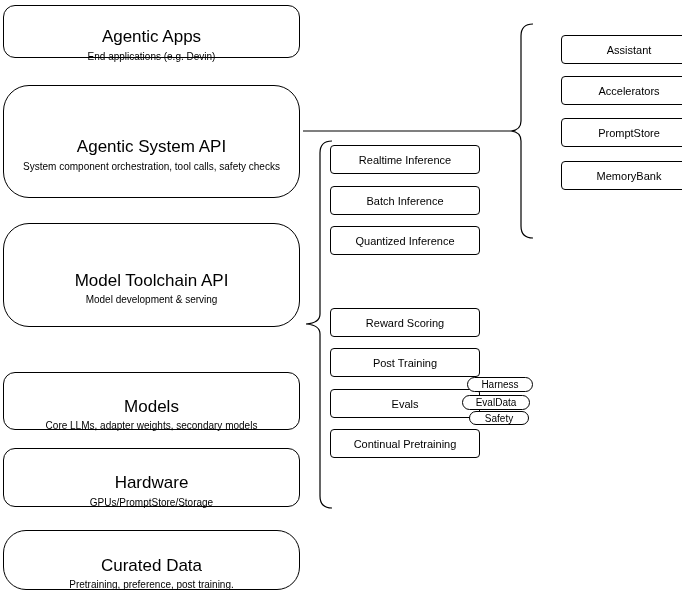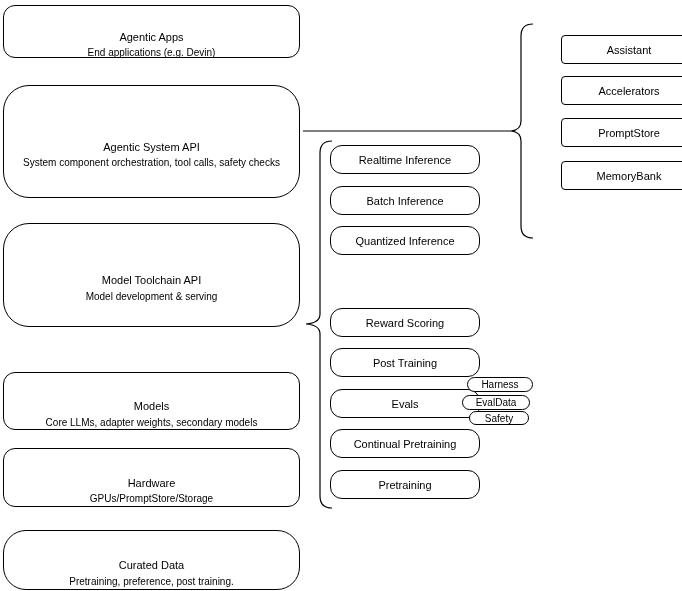--- a/index.html
+++ b/index.html
@@ -21,25 +21,25 @@
     box-sizing: border-box;
     background: #ffffff;
     border: 1px solid #000000;
     display: flex;
     flex-direction: column;
     align-items: center;
     justify-content: center;
     text-align: center;
   }
   .lbox { left: 3px; width: 297px; }
-  .btitle { font-size: 11px; line-height: 1.15; margin-top: 27px; }
+  .btitle { font-size: 17px; line-height: 1.15; margin-top: 27px; }
   .bsub   { font-size: 10px; line-height: 1.2; margin-top: 4px; }
   .mbox {
     left: 330px; width: 150px; height: 29px;
-    border-radius: 12px; font-size: 11px;
+    border-radius: 4px; font-size: 11px;
   }
   .rbox {
     left: 561px; width: 136px; height: 29px;
     border-radius: 4px; font-size: 11px;
   }
   .pill {
     position: absolute;
     box-sizing: border-box;
     background: #ffffff;
     border: 1.5px solid #000000;
@@ -99,21 +99,20 @@
     <div class="bsub">Pretraining, preference, post training.</div>
   </div>
 
   <div class="box mbox" style="top:145px">Realtime Inference</div>
   <div class="box mbox" style="top:186px">Batch Inference</div>
   <div class="box mbox" style="top:226px">Quantized Inference</div>
   <div class="box mbox" style="top:308px">Reward Scoring</div>
   <div class="box mbox" style="top:348px">Post Training</div>
   <div class="box mbox" style="top:389px">Evals</div>
   <div class="box mbox" style="top:429px">Continual Pretraining</div>
-  <div class="box mbox" style="top:470px">Pretraining</div>
 
   <div class="pill" style="left:467px;top:377px;width:66px;height:15px">Harness</div>
   <div class="pill" style="left:462px;top:395px;width:68px;height:15px">EvalData</div>
   <div class="pill" style="left:469px;top:411px;width:60px;height:14px">Safety</div>
 
   <div class="box rbox" style="top:35px">Assistant</div>
   <div class="box rbox" style="top:76px">Accelerators</div>
   <div class="box rbox" style="top:118px">PromptStore</div>
   <div class="box rbox" style="top:161px">MemoryBank</div>
 

